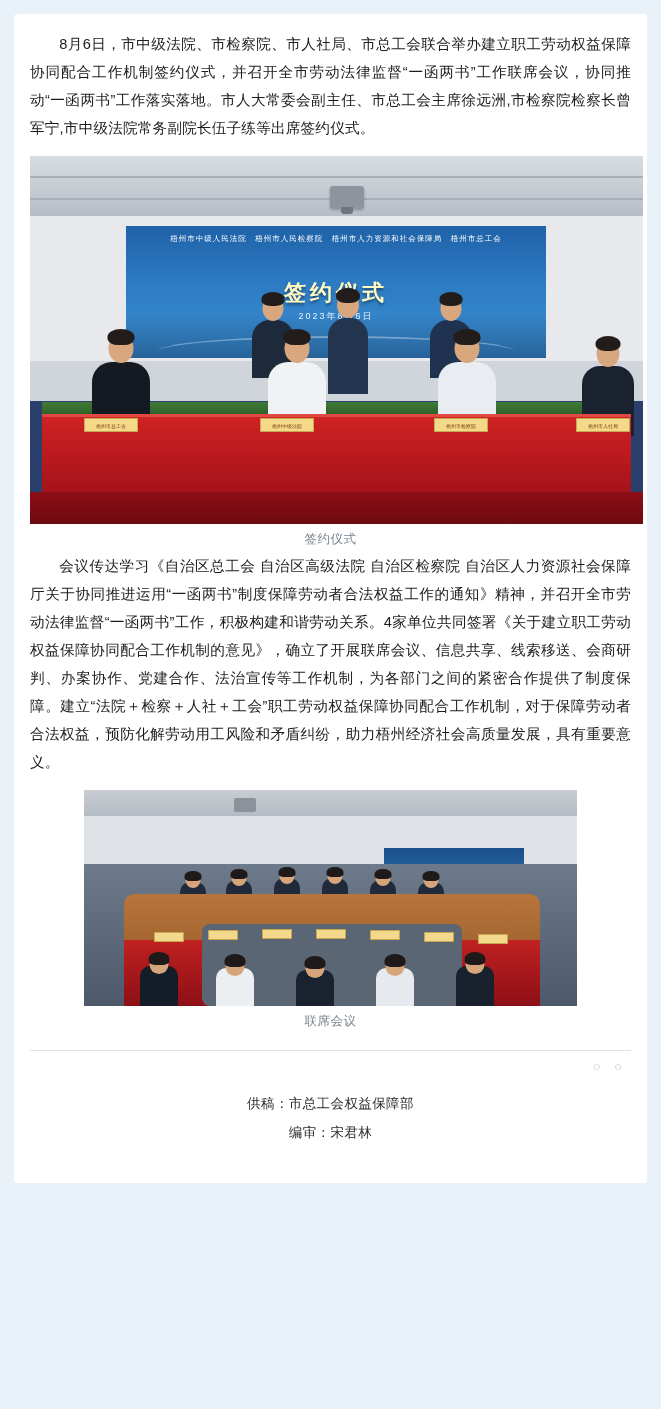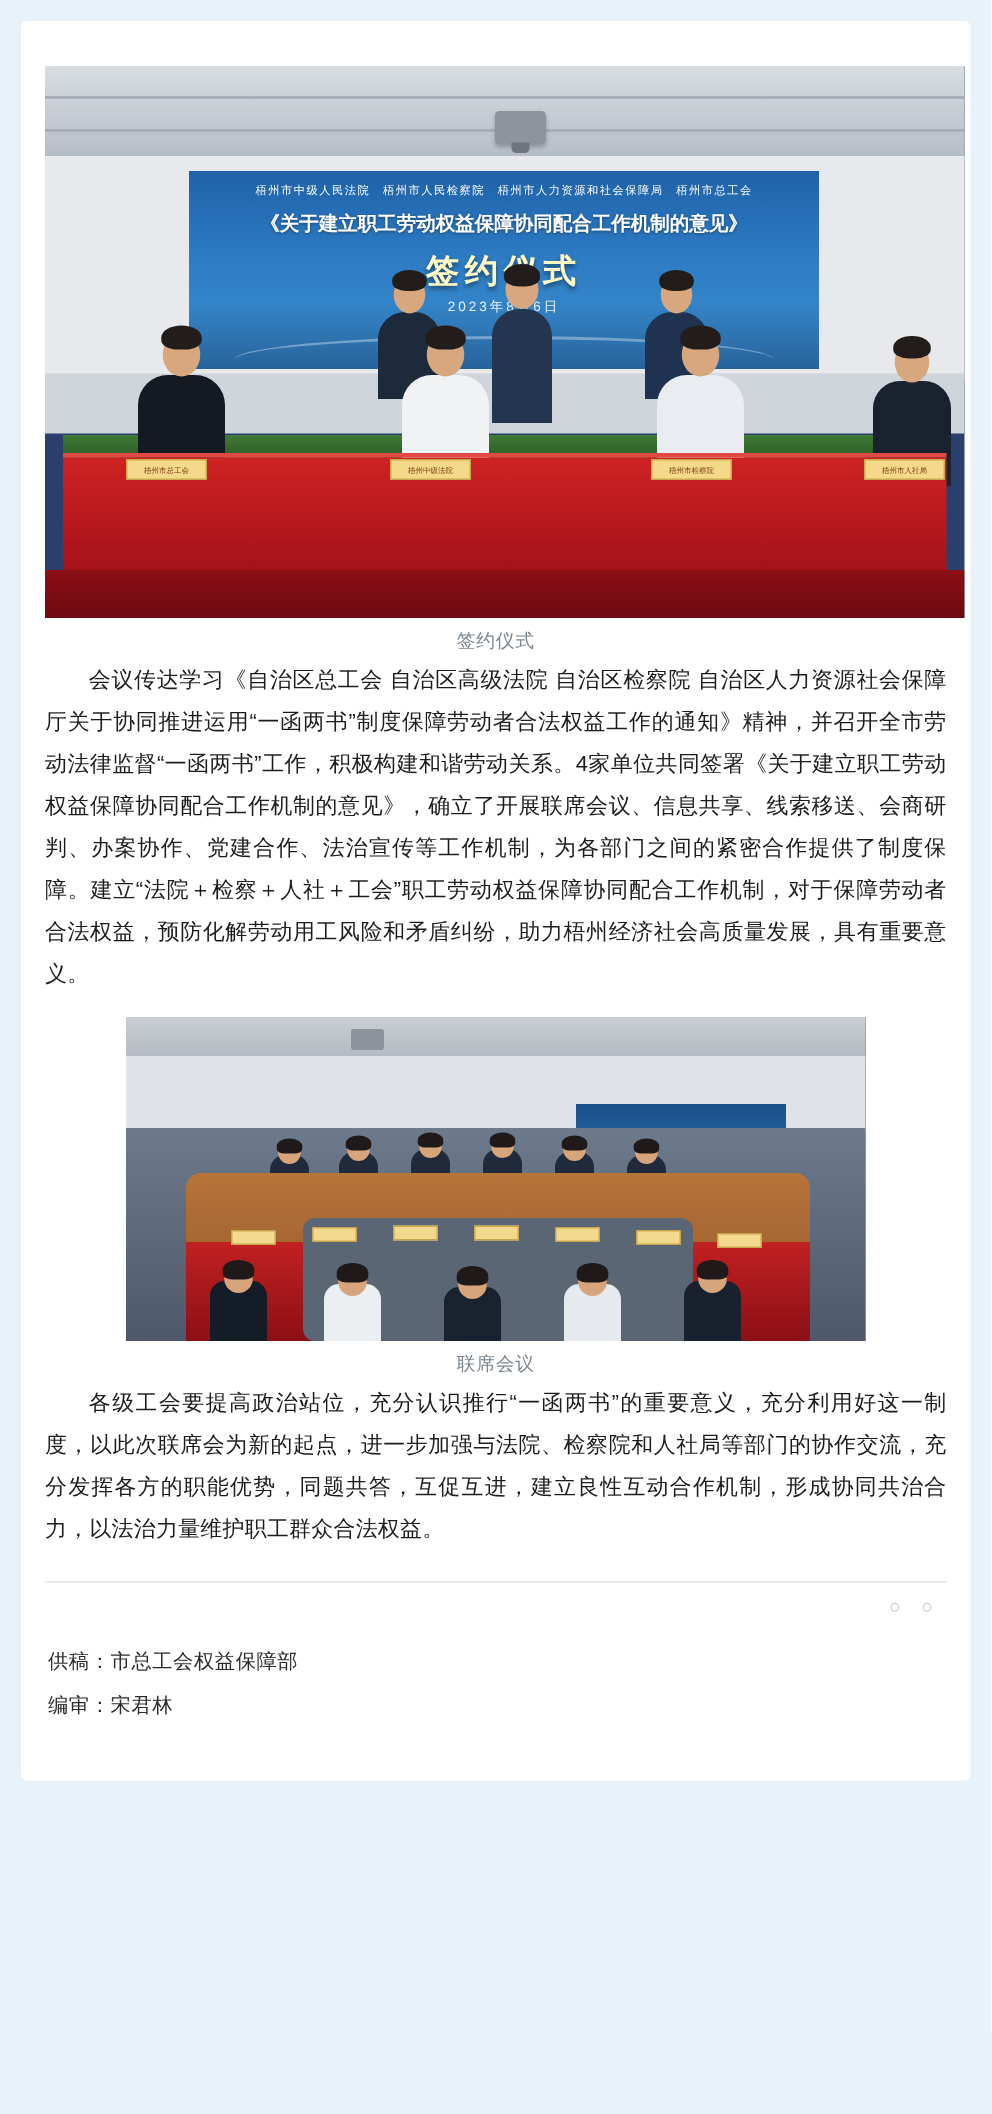--- a/index.html
+++ b/index.html
@@ -194,44 +194,44 @@
   .dots {
     text-align: right; padding: 8px 4px 0 0;
     color: #b9c2cb; font-size: 13px; letter-spacing: 5px;
   }
   .credits {
     padding: 16px 2px 26px 2px;
     font-size: 13.5px;
     line-height: 2.1;
     color: #2b2b2b;
   }
-  .credits div { letter-spacing: 0.4px; }
+  .credits div { letter-spacing: 0.4px; text-align: center; }
 </style>
 </head>
 <body>
 
 <div class="page">
   <div class="article">
 
+    <p class="body">8月6日，市中级法院、市检察院、市人社局、市总工会联合举办建立职工劳动权益保障协同配合工作机制签约仪式，并召开全市劳动法律监督“一函两书”工作联席会议，协同推动“一函两书”工作落实落地。市人大常委会副主任、市总工会主席徐远洲,市检察院检察长曾军宁,市中级法院常务副院长伍子练等出席签约仪式。</p>
 
     <div class="figure">
       <div class="photo1">
         <div class="p1-ceiling"></div>
         <div class="p1-ceil-line" style="top:20px;"></div>
         <div class="p1-ceil-line" style="top:42px;"></div>
         <div class="p1-sidewall-l"></div>
         <div class="p1-sidewall-r"></div>
         <div class="p1-wall"></div>
         <div class="p1-projector"></div>
 
         <div class="p1-screen">
           <div class="skyline"></div>
           <div class="bridge"></div>
           <div class="sline1">梧州市中级人民法院　梧州市人民检察院　梧州市人力资源和社会保障局　梧州市总工会</div>
-          <div class="sline2">《关于建立职工劳动权益保障协同配合工作机制的意见》</div>
           <div class="sline3">签约仪式</div>
           <div class="sline4">2023年8月6日</div>
         </div>
 
         <div class="p1-floorback"></div>
 
         <div class="person" style="left:298px; bottom:130px; width:40px; height:76px; background:#23354f;">
           <div class="p-head" style="top:-26px; width:22px; height:26px;"></div>
           <div class="p-hair" style="top:-30px; width:24px; height:15px;"></div>
         </div>
@@ -339,21 +339,20 @@
             <div class="hr" style="width:21px;height:13px;top:-14px;"></div>
           </div>
         <div class="p2-seat" style="left:372px; top:176px; width:38px; height:44px; background:#19212e;">
             <div class="h" style="width:19px;height:19px;top:-11px;"></div>
             <div class="hr" style="width:21px;height:13px;top:-14px;"></div>
           </div>
       </div>
       <div class="caption">联席会议</div>
     </div>
 
-    <p class="body">各级工会要提高政治站位，充分认识推行“一函两书”的重要意义，充分利用好这一制度，以此次联席会为新的起点，进一步加强与法院、检察院和人社局等部门的协作交流，充分发挥各方的职能优势，同题共答，互促互进，建立良性互动合作机制，形成协同共治合力，以法治力量维护职工群众合法权益。</p>
 
     <div class="divider"></div>
     <div class="dots">○ ○</div>
 
     <div class="credits">
       <div>供稿：市总工会权益保障部</div>
       <div>编审：宋君林</div>
 
     </div>
   </div>

